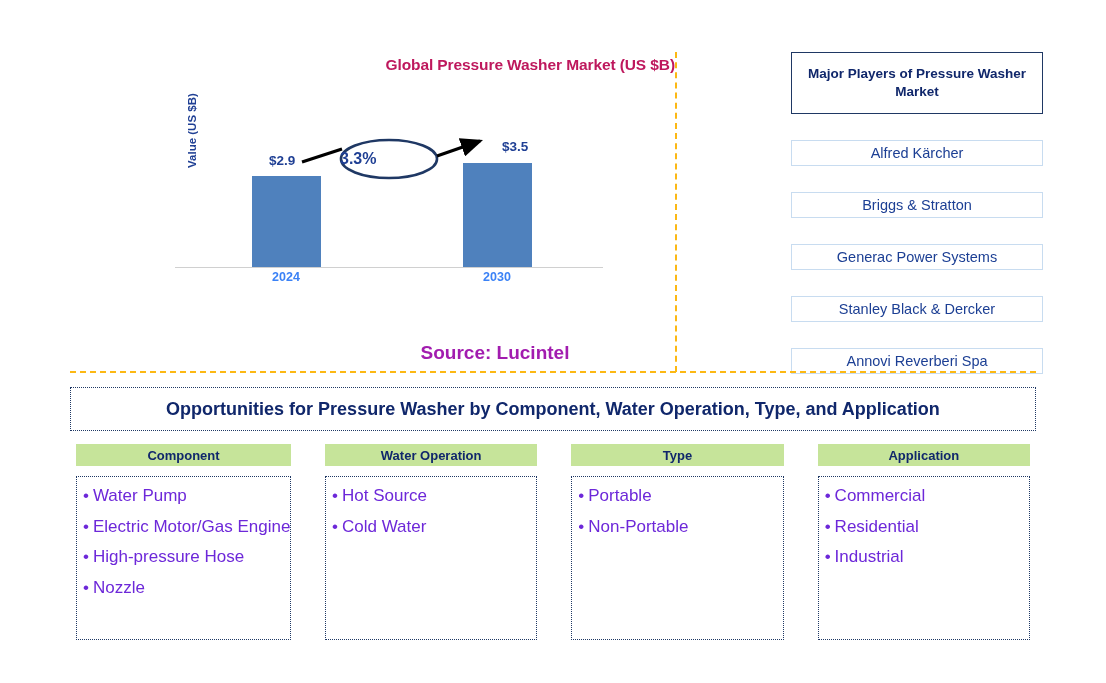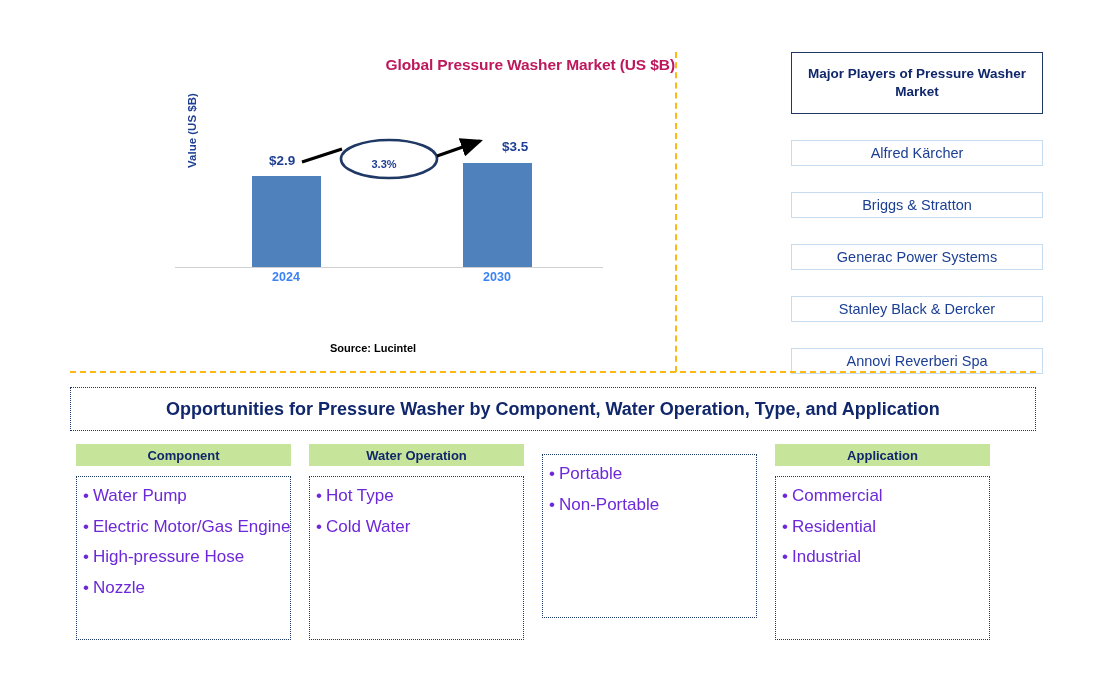--- a/index.html
+++ b/index.html
@@ -96,36 +96,34 @@
     left: 175px; top: 120px;
     width: 430px; height: 150px;
     overflow: visible;
   }
 
   #cagr-text {
     position: absolute;
     left: 340px;
     top: 150px;
     width: 88px;
-    text-align: center;
-    font-size: 11px;
+    font-size: 16px;
     font-weight: bold;
     color: #1f3f94;
-    margin-top: 8px;
   }
 
   #source-text {
     position: absolute;
     left: 330px;
     top: 342px;
     width: 330px;
-    text-align: left;
-    font-size: 11px;
-    font-weight: bold;
-    color: #000000;
+    text-align: center;
+    font-size: 19px;
+    font-weight: bold;
+    color: #a21caf;
   }
 
   
   #vertical-divider {
     position: absolute;
     left: 675px;
     top: 52px;
     width: 0;
     height: 320px;
     border-left: 2px dashed #fcb813;
@@ -196,21 +194,21 @@
     font-weight: bold;
     color: #10276b;
   }
 
   #columns {
     position: absolute;
     left: 76px;
     top: 444px;
     width: 954px;
     display: flex;
-    gap: 18px;
+    gap: 34px;
   }
 
   .column { width: 215px; }
 
   .column-header {
     box-sizing: border-box;
     height: 22px;
     background: #c6e49a;
     display: flex;
     align-items: center;
@@ -301,26 +299,27 @@
       <div class="list-item"><span class="bullet">•</span><span>Water Pump</span></div>
       <div class="list-item"><span class="bullet">•</span><span>Electric Motor/Gas Engine</span></div>
       <div class="list-item"><span class="bullet">•</span><span>High-pressure Hose</span></div>
       <div class="list-item"><span class="bullet">•</span><span>Nozzle</span></div>
     </div>
   </div>
 
   <div class="column">
     <div class="column-header">Water Operation</div>
     <div class="column-body">
-      <div class="list-item"><span class="bullet">•</span><span>Hot Type</span></div>
+      <div class="list-item"><span class="bullet">•</span><span>Hot Source</span></div>
       <div class="list-item"><span class="bullet">•</span><span>Cold Water</span></div>
     </div>
   </div>
 
   <div class="column">
+    <div class="column-header">Type</div>
     <div class="column-body">
       <div class="list-item"><span class="bullet">•</span><span>Portable</span></div>
       <div class="list-item"><span class="bullet">•</span><span>Non-Portable</span></div>
     </div>
   </div>
 
   <div class="column">
     <div class="column-header">Application</div>
     <div class="column-body">
       <div class="list-item"><span class="bullet">•</span><span>Commercial</span></div>

